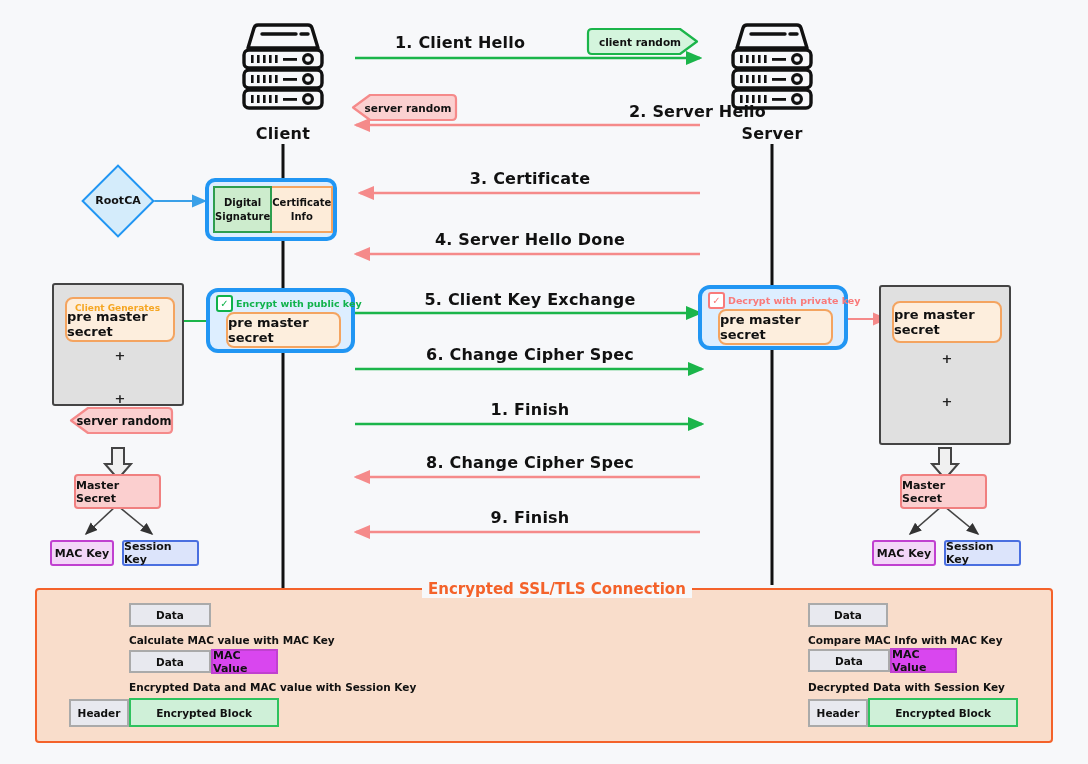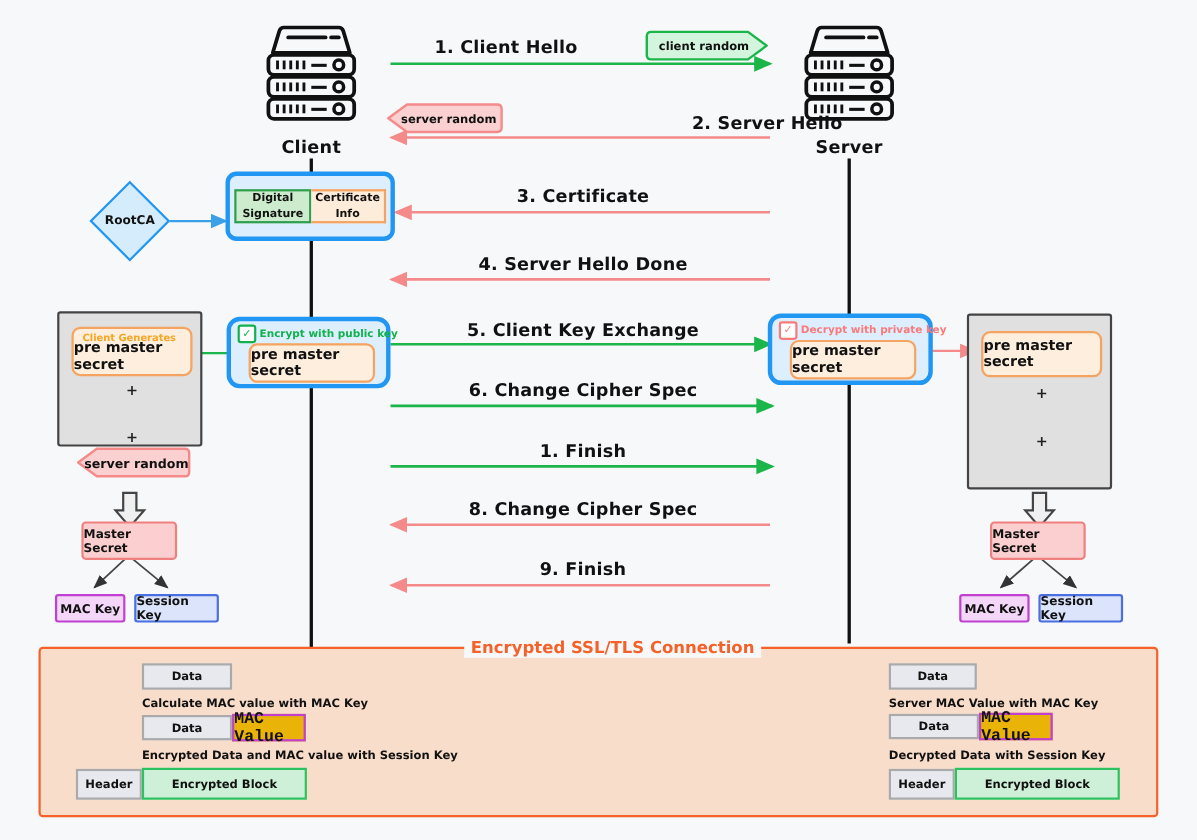--- a/index.html
+++ b/index.html
@@ -107,23 +107,23 @@
   .ssl-title{
     font-size:15px;font-weight:700;color:#f4622a;white-space:nowrap;
     background:#f7f8fa;padding:0 6px;
   }
   .data-box{
     background:#e8e9ef;border:2px solid #aaa;
     display:flex;align-items:center;justify-content:center;
     font-size:10.5px;font-weight:700;color:#111;
   }
   .mac-val-box{
-    background:#eab308;border:2px solid #c040d0;
-    display:flex;align-items:center;justify-content:center;
-    font-size:15px;font-weight:700;color:#111;font-family:Liberation Mono, monospace;
+    background:#d946ef;border:2px solid #c040d0;
+    display:flex;align-items:center;justify-content:center;
+    font-size:11px;font-weight:700;color:#111;
   }
   .enc-block-box{
     background:#cff0d8;border:2px solid #2ec25e;
     display:flex;align-items:center;justify-content:center;
     font-size:10.5px;font-weight:700;color:#111;
   }
   .panel-note{
     font-size:10.5px;font-weight:700;color:#111;white-space:nowrap;
   }
 
@@ -300,21 +300,21 @@
   <div class="abs" style="left:85px;top:168px;width:66px;height:66px;">
     <div class="diamond abs" style="left:7px;top:7px;width:52px;height:52px;"></div>
     <div class="diamond-text">
       <div style="display:flex;flex-direction:row;">
         <span>Root</span>
         <span>CA</span>
       </div>
     </div>
   </div>
 
-  <div class="abs cert-wrap" style="left:205px;top:156px;width:154px;height:63px;align-items:center;">
+  <div class="abs cert-wrap" style="left:205px;top:178px;width:132px;height:63px;">
     <div class="cert-sig">
       <div>
         <div>Digital</div>
         <div>Signature</div>
       </div>
     </div>
     <div class="cert-info">
       <div>
         <div>Certificate</div>
         <div>Info</div>
@@ -366,20 +366,20 @@
 
   <div class="abs data-box" style="left:129px;top:603px;width:82px;height:24px;">Data</div>
   <div class="abs panel-note" style="left:129px;top:634px;">Calculate MAC value with MAC Key</div>
   <div class="abs data-box" style="left:129px;top:650px;width:82px;height:23px;">Data</div>
   <div class="abs mac-val-box" style="left:211px;top:649px;width:67px;height:25px;">MAC Value</div>
   <div class="abs panel-note" style="left:129px;top:681px;">Encrypted Data and MAC value with Session Key</div>
   <div class="abs data-box" style="left:69px;top:699px;width:60px;height:28px;">Header</div>
   <div class="abs enc-block-box" style="left:129px;top:698px;width:150px;height:29px;">Encrypted Block</div>
 
   <div class="abs data-box" style="left:808px;top:603px;width:80px;height:24px;">Data</div>
-  <div class="abs panel-note" style="left:808px;top:634px;">Server MAC Value with MAC Key</div>
+  <div class="abs panel-note" style="left:808px;top:634px;">Compare MAC Info with MAC Key</div>
   <div class="abs data-box" style="left:808px;top:649px;width:82px;height:23px;">Data</div>
   <div class="abs mac-val-box" style="left:890px;top:648px;width:67px;height:25px;">MAC Value</div>
   <div class="abs panel-note" style="left:808px;top:681px;">Decrypted Data with Session Key</div>
   <div class="abs data-box" style="left:808px;top:699px;width:60px;height:28px;">Header</div>
   <div class="abs enc-block-box" style="left:868px;top:698px;width:150px;height:29px;">Encrypted Block</div>
 
 </div>
 
 </body></html>

